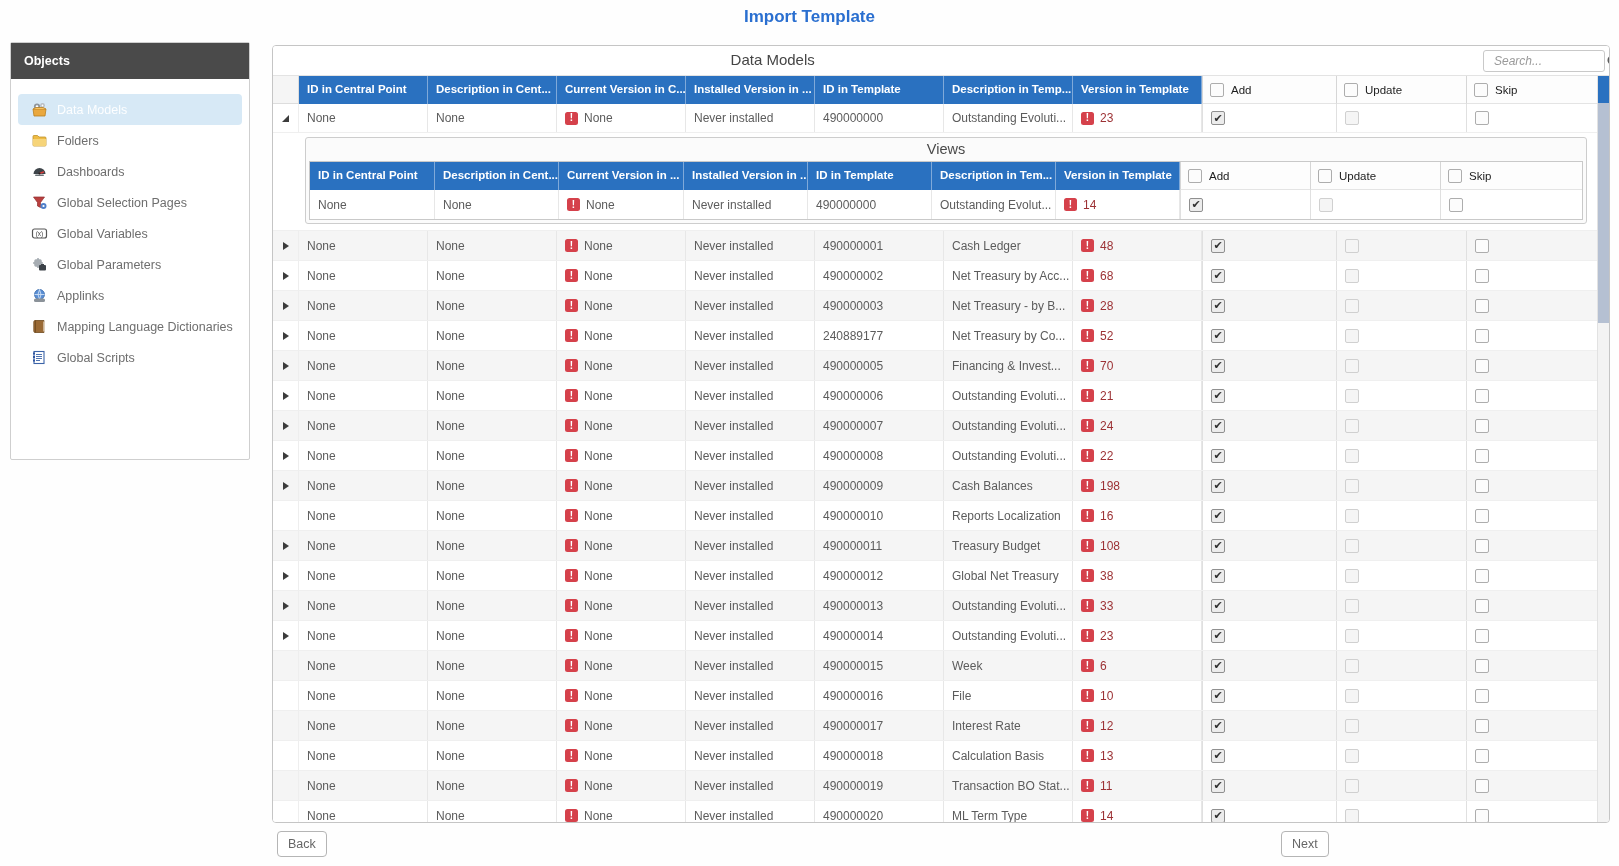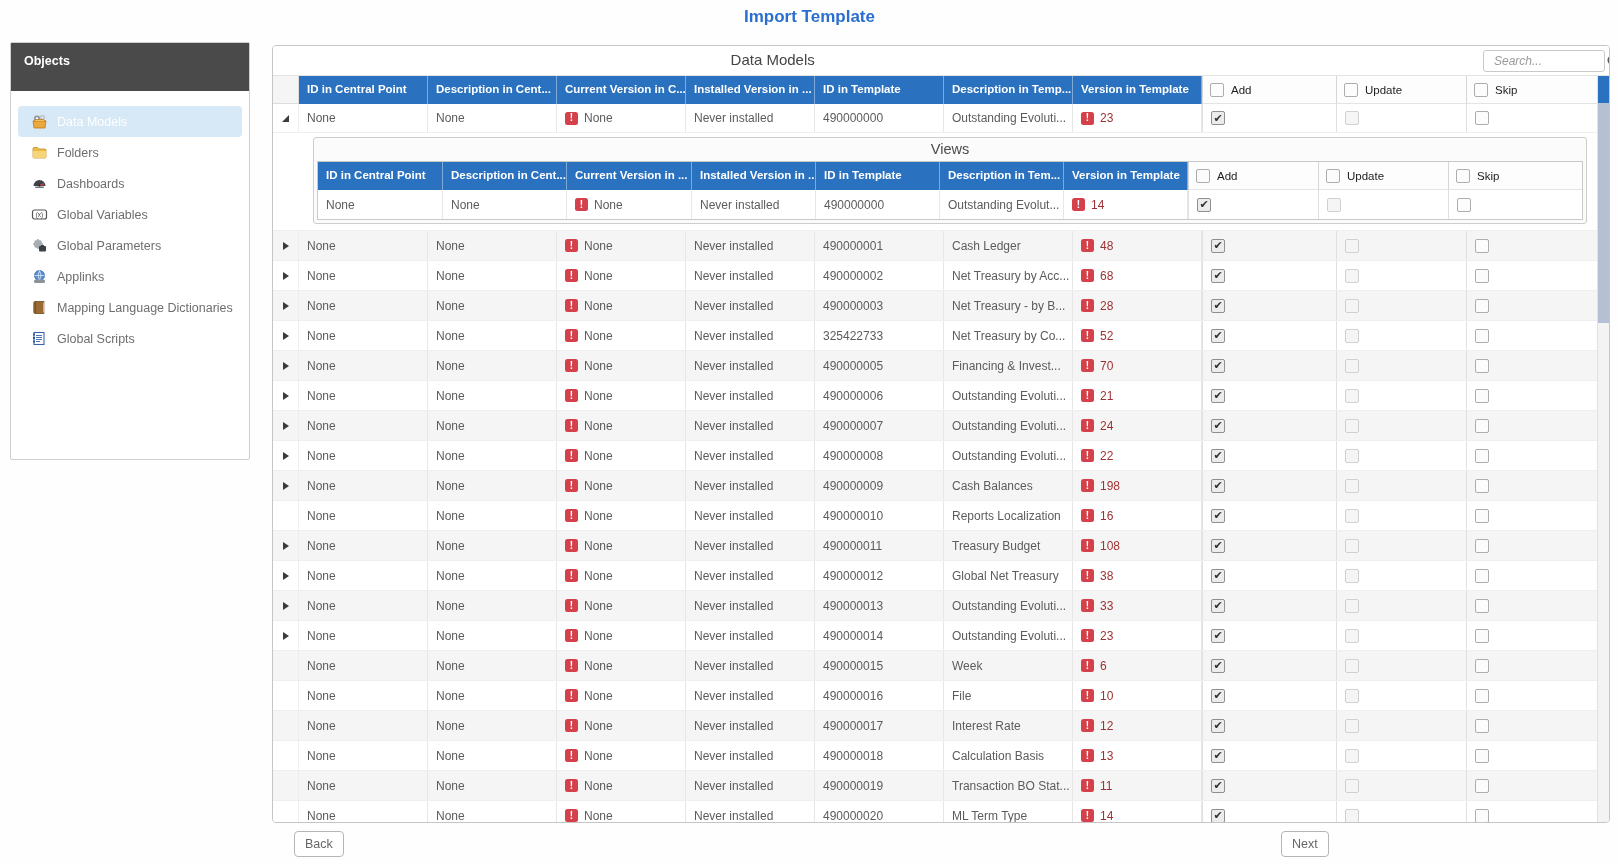--- a/index.html
+++ b/index.html
@@ -7,21 +7,21 @@
   .stage{position:relative;width:1619px;height:866px;overflow:hidden;
          font-family:"Liberation Sans",sans-serif;background:#fefefe;}
 
   
   .page-title{position:absolute;top:7px;left:0;width:100%;text-align:center;
               font-size:17px;font-weight:bold;color:var(--accent_blue,#2a6fd0);}
 
   
   .sidebar{position:absolute;left:10px;top:42px;width:240px;height:418px;
            background:#fff;border:1px solid #cfcfcf;border-radius:2px;}
-  .sidebar-header{height:48px;line-height:36px;background:var(--sidebar_header,#4a4a4a);
+  .sidebar-header{height:36px;line-height:36px;background:var(--sidebar_header,#4a4a4a);
                   color:#fff;font-size:12.5px;font-weight:bold;padding:0 13px;}
   .sidebar-list{padding-top:15px;}
   .side-item{display:flex;align-items:center;height:31px;margin:0 7px;padding-left:13px;
              color:#6e6e6e;font-size:12.5px;cursor:pointer;border-radius:4px;}
   .side-item .sicon{width:17px;height:17px;margin-right:9px;flex:none;display:inline-flex;}
   .side-item.selected{background:var(--selected_bg,#d7e9f6);color:#fdfeff;}
 
   
   .panel{position:absolute;left:272px;top:45px;width:1338px;height:778px;
          background:#fff;border:1px solid #c5c5c5;border-radius:4px;overflow:hidden;}
@@ -71,36 +71,36 @@
 
   
   .cb{width:14px;height:14px;flex:none;border:1px solid #adadad;border-radius:2px;background:#fcfcfc;
       display:inline-flex;align-items:center;justify-content:center;cursor:pointer;}
   .cb.dim{border-color:#d0d0d0;background:#f5f5f5;}
   .cb.checked{background:#ececec;border-color:#8f8f8f;}
   .cb.checked::after{content:"\2714";font-size:11px;color:#333;line-height:1;}
 
   
   .views-wrap{background:#fff;padding:4px 10px 6px 32px;border-bottom:1px solid #efefef;}
-  .views-panel{border:1px solid #cdcdcd;border-radius:3px;background:#fbfbfb;margin-left:8px;}
+  .views-panel{border:1px solid #cdcdcd;border-radius:3px;background:#fbfbfb;}
   .views-title{text-align:center;font-size:14.5px;color:#4a4a4a;padding:3px 0 4px 0;}
   .subgrid{border:1px solid #c9c9c9;margin:0 3px 3px 3px;background:#fff;}
   .subgrid .trow{height:29px;border-bottom:none;}
   .subgrid .hblue:first-child{border-left:none;}
 
   
   .vscroll{position:absolute;right:0;top:30px;bottom:0;width:12px;background:#f3f3f3;
            border-left:1px solid #e2e2e2;}
   .vs-blue{width:100%;height:27px;background:var(--header_blue,#2a71c0);}
   .vs-thumb{width:100%;height:220px;background:#b5c0d2;cursor:grab;}
 
   
   .btn{position:absolute;top:831px;height:26px;padding:0 10px;background:#fff;border:1px solid #b5b5b5;
        border-radius:4px;font-size:12.5px;color:#666;font-family:"Liberation Sans",sans-serif;cursor:pointer;}
-  .btn-back{left:277px;margin-left:17px;}
+  .btn-back{left:277px;}
   .btn-next{left:1281px;}
 </style>
 </head>
 <body>
 
 <div class="stage" style="--accent_blue: #2a6fd0; --header_blue: #2a71c0; --error_red: #d5414b; --version_red: #9c3134; --selected_bg: #d7e9f6; --sidebar_header: #4a4a4a;">
 
   <div class="page-title">Import Template</div>
 
   <div class="sidebar">
@@ -137,20 +137,30 @@
               <path d="M2.5 11 A6 6 0 0 1 14.5 11 Z" fill="#3d4449"></path>
               <path d="M8.5 10.5 L12.5 9" stroke="#d43c3c" stroke-width="1.4" stroke-linecap="round"></path>
               <circle cx="8.5" cy="10.6" r="1.1" fill="#222"></circle>
               <rect x="4" y="11.5" width="9" height="1.6" rx="0.8" fill="#6d7479"></rect>
             </svg>
         </span>
         <span>Dashboards</span>
       </div>
 
 
+      <div class="side-item">
+        <span class="sicon">
+          <svg width="17" height="17" viewBox="0 0 17 17">
+              <path d="M2.5 3 L13.5 3 L9.5 8.5 L9.5 13.5 L6.5 12 L6.5 8.5 Z" fill="#b9403f" stroke="#8f2c2c" stroke-width="0.7"></path>
+              <circle cx="12.5" cy="12" r="3" fill="#4f7fc9"></circle>
+              <circle cx="12.5" cy="12" r="1.1" fill="#fff"></circle>
+            </svg>
+        </span>
+        <span>Global Selection Pages</span>
+      </div>
 
       <div class="side-item">
         <span class="sicon">
           <svg width="17" height="17" viewBox="0 0 17 17">
               <rect x="1.5" y="4" width="14" height="9" rx="2" fill="#fff" stroke="#555" stroke-width="1.2"></rect>
               <text x="8.5" y="11" font-size="6.5" text-anchor="middle" fill="#444" font-family="sans-serif">(x)</text>
             </svg>
         </span>
         <span>Global Variables</span>
       </div>
@@ -407,21 +417,21 @@
     <div class="cell exp">
               <span class="tri closed"></span>
             </div>
     <div class="cell c-idc">None</div>
     <div class="cell c-desc">None</div>
     <div class="cell c-cv">
               <span class="err"></span>
               <span class="vtext">None</span>
             </div>
     <div class="cell c-inst">Never installed</div>
-    <div class="cell c-idt">325422733</div>
+    <div class="cell c-idt">240889177</div>
     <div class="cell c-dt">Net Treasury by Co...</div>
     <div class="cell c-ver">
               <span class="err"></span>
               <span class="vnum">52</span>
             </div>
     <div class="cell act">
               <span class="cb cb-add checked"></span>
             </div>
     <div class="cell act">
               <span class="cb cb-upd dim"></span>

